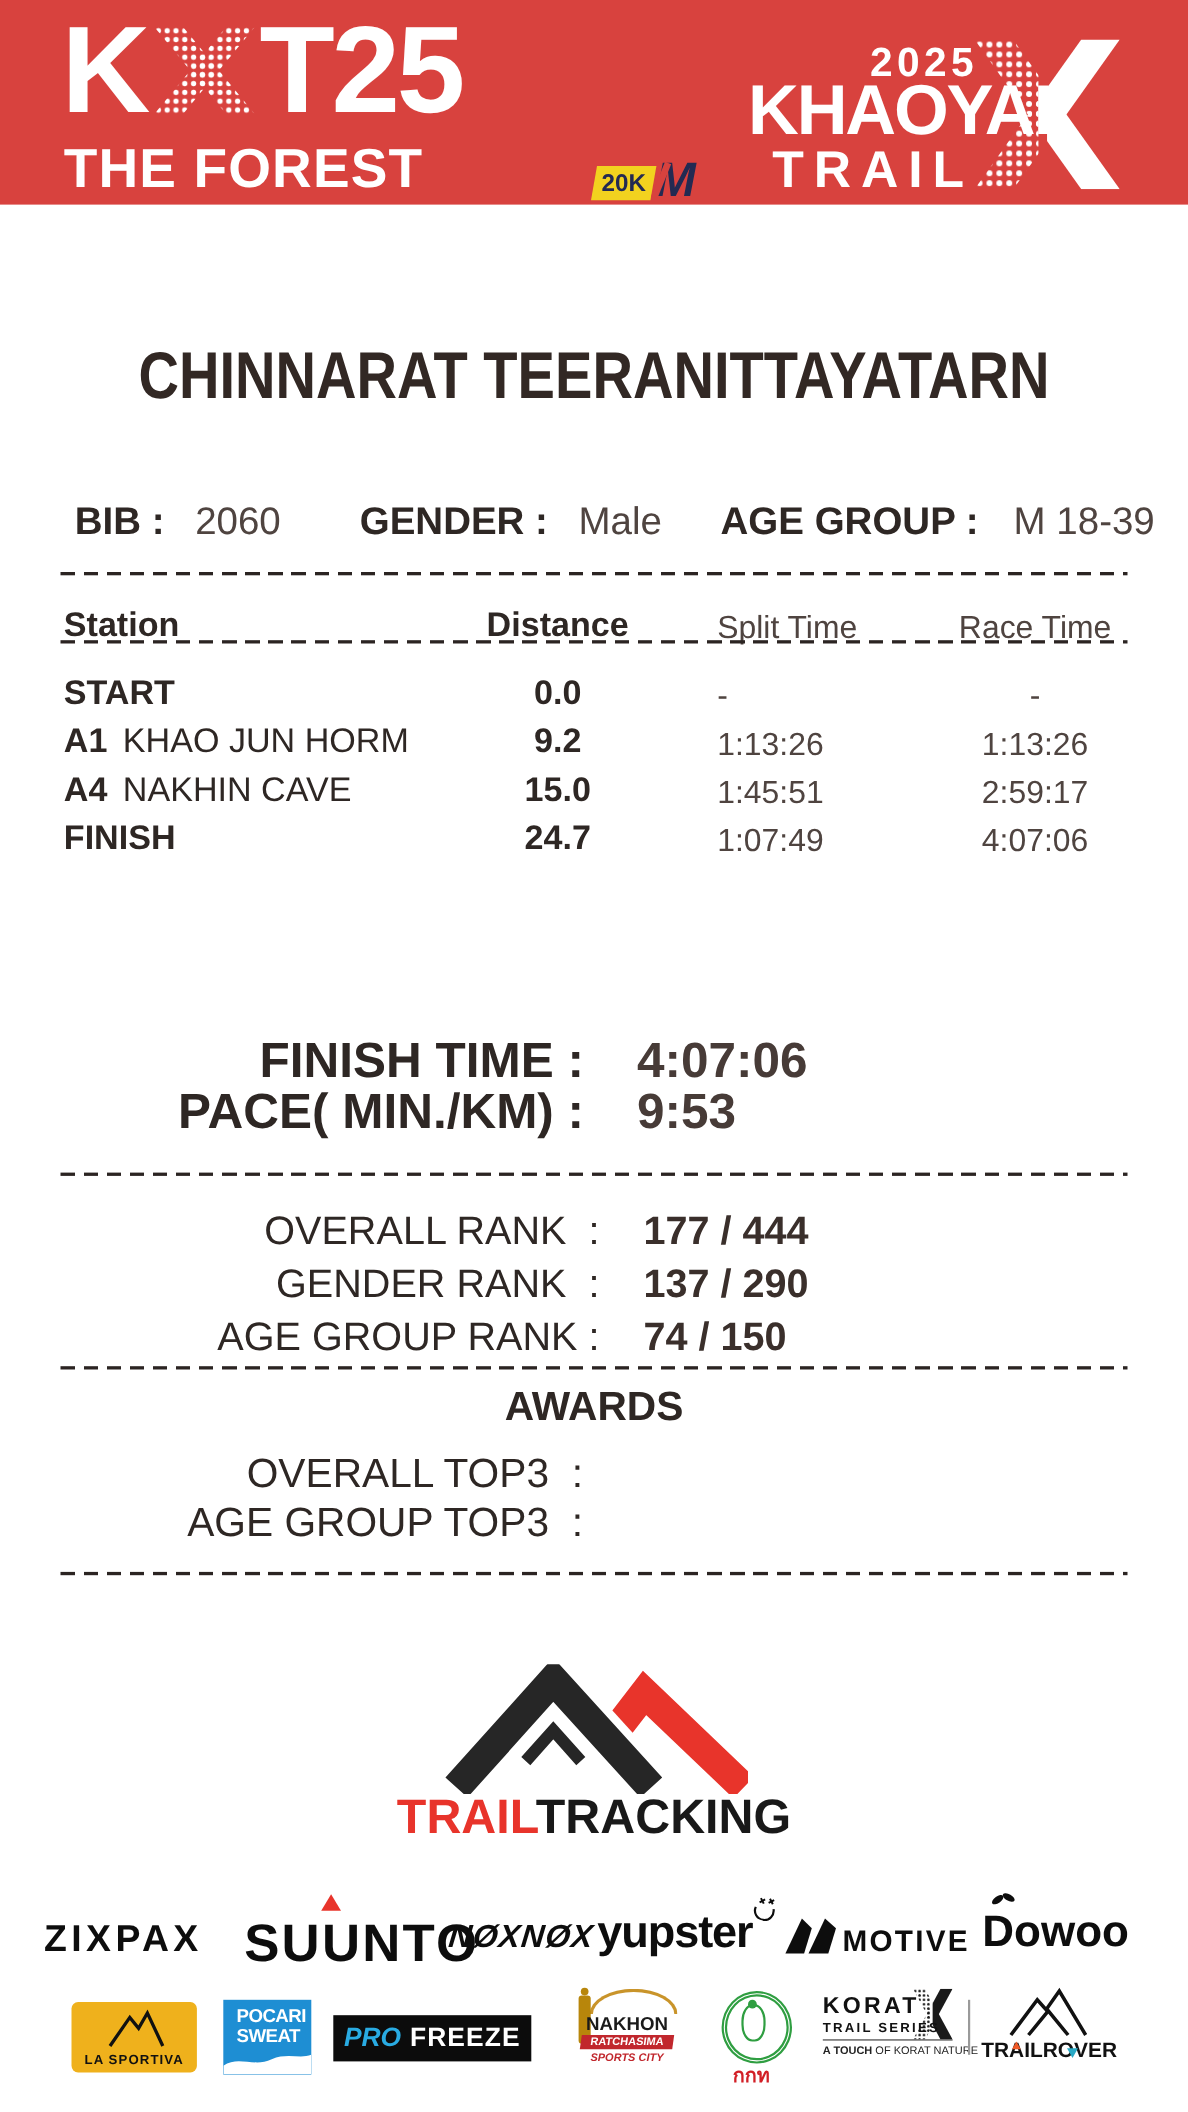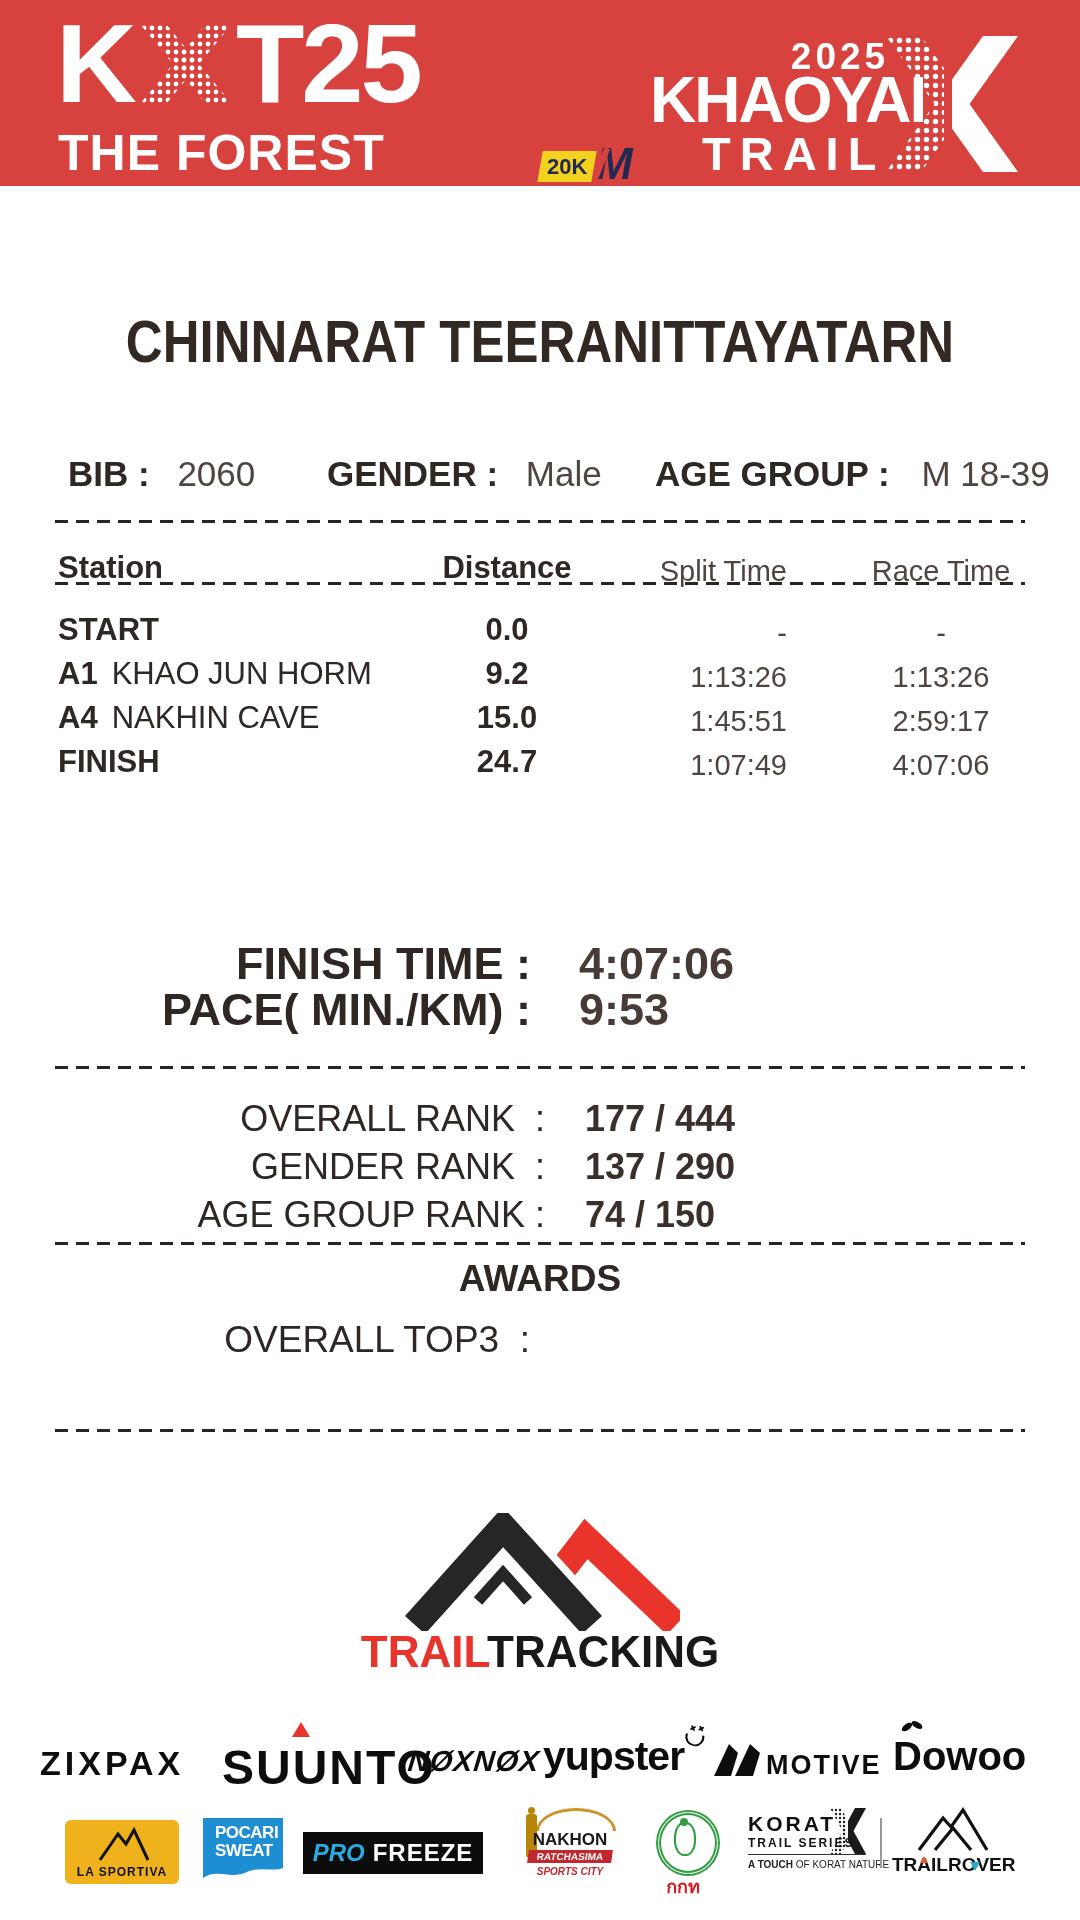--- a/index.html
+++ b/index.html
@@ -13,21 +13,21 @@
   .kxt svg{margin:0 4px 0 6px;display:block;}
   .forest{position:absolute;left:58px;top:128px;color:#fff;font-size:50px;font-weight:700;letter-spacing:1px;line-height:1;}
   .badge20k{position:absolute;left:540px;top:151px;width:54px;height:31px;background:#f2d21f;
             transform:skewX(-10deg);display:flex;align-items:center;justify-content:center;}
   .badge20k span{font-size:22px;font-weight:700;color:#232a52;transform:skewX(10deg);}
   .badgeM{position:absolute;left:596px;top:142px;font-size:44px;font-weight:700;font-style:italic;
           color:#232a52;line-height:1;}
   .m-slash{position:absolute;left:598px;top:147px;width:6px;height:34px;background:#d8423e;transform:rotate(22deg);}
   .k2025{position:absolute;left:740px;top:38px;width:200px;text-align:center;color:#fff;
          font-size:37px;font-weight:700;letter-spacing:4px;line-height:1;}
-  .khaoyai{position:absolute;left:650px;top:68px;color:#fff;font-size:64px;font-weight:700;letter-spacing:-2px;line-height:1;}
+  .khaoyai{position:absolute;left:680px;top:68px;color:#fff;font-size:64px;font-weight:700;letter-spacing:-2px;line-height:1;}
   .ktrail{position:absolute;left:702px;top:130px;color:#fff;font-size:47px;font-weight:700;letter-spacing:9px;line-height:1;}
   .bigx{position:absolute;left:886px;top:36px;}
 
   
   .runner-name{position:absolute;left:0;top:312px;width:1080px;text-align:center;
                font-size:60px;font-weight:700;color:#322824;transform:scaleX(0.85);line-height:1;}
   .bib-row{position:absolute;left:0;top:452px;width:1080px;height:44px;font-size:35px;line-height:44px;}
   .bib-row .lbl{font-weight:700;color:#2e2724;}
   .bib-row .val{font-weight:400;color:#4f4440;}
   .g-bib{position:absolute;left:68px;}  .g-bib .val{margin-left:18px;}
@@ -36,21 +36,21 @@
 
   
   .dash{position:absolute;left:55px;width:970px;height:3px;
         background:repeating-linear-gradient(90deg,#2b2422 0 13px,transparent 13px 21px);}
   .dash1{top:520px;} .dash2{top:582px;} .dash3{top:1066px;} .dash4{top:1242px;} .dash5{top:1429px;}
 
   
   .trow{position:absolute;left:0;width:1080px;height:44px;line-height:44px;}
   .c-station{position:absolute;left:58px;white-space:pre;}
   .c-dist{position:absolute;left:430px;width:154px;text-align:center;}
-  .c-split{position:absolute;left:629px;width:158px;text-align:right;}
+  .c-split{position:absolute;left:652px;width:158px;text-align:left;}
   .c-race{position:absolute;left:860px;width:162px;text-align:center;}
   .thead{top:534px;font-size:31px;font-weight:700;color:#2e2724;margin-top:12px;}
   .trow .c-station,.trow .c-dist{font-size:31px;color:#2e2724;}
   .st-code{font-weight:700;margin-right:14px;}
   .st-name{font-weight:400;}
   .st-name.solo{font-weight:700;}
   .trow .c-dist{font-weight:700;}
   .trow .c-split,.trow .c-race{font-size:29px;font-weight:400;color:#4f4440;padding-top:7px;line-height:37px;}
   .r0{top:608px;} .r1{top:652px;} .r2{top:696px;} .r3{top:740px;}
 
@@ -272,20 +272,24 @@
     <span class="rank-val">74 / 150</span>
   </div>
 
   <div class="dash dash4"></div>
 
   <div class="awards-title">AWARDS</div>
   <div class="awrow aw1">
     <span class="aw-lbl">OVERALL TOP3  :</span>
     <span class="aw-val"></span>
   </div>
+  <div class="awrow aw2">
+    <span class="aw-lbl">AGE GROUP TOP3  :</span>
+    <span class="aw-val"></span>
+  </div>
 
   <div class="dash dash5"></div>
 
   <svg class="tt-mountains" width="280" height="118" viewBox="0 0 280 118">
     <polyline points="156,65 186,26 276,112" fill="none" stroke="#e8342b" stroke-width="27"></polyline>
     <line x1="103" y1="14" x2="192" y2="112" stroke="#ffffff" stroke-width="42"></line>
     <polyline points="78,88 103,60 128,88" fill="none" stroke="#262626" stroke-width="11"></polyline>
     <polyline points="15,112 103,14 192,112" fill="none" stroke="#262626" stroke-width="27"></polyline>
   </svg>
   <div class="tt-text">

